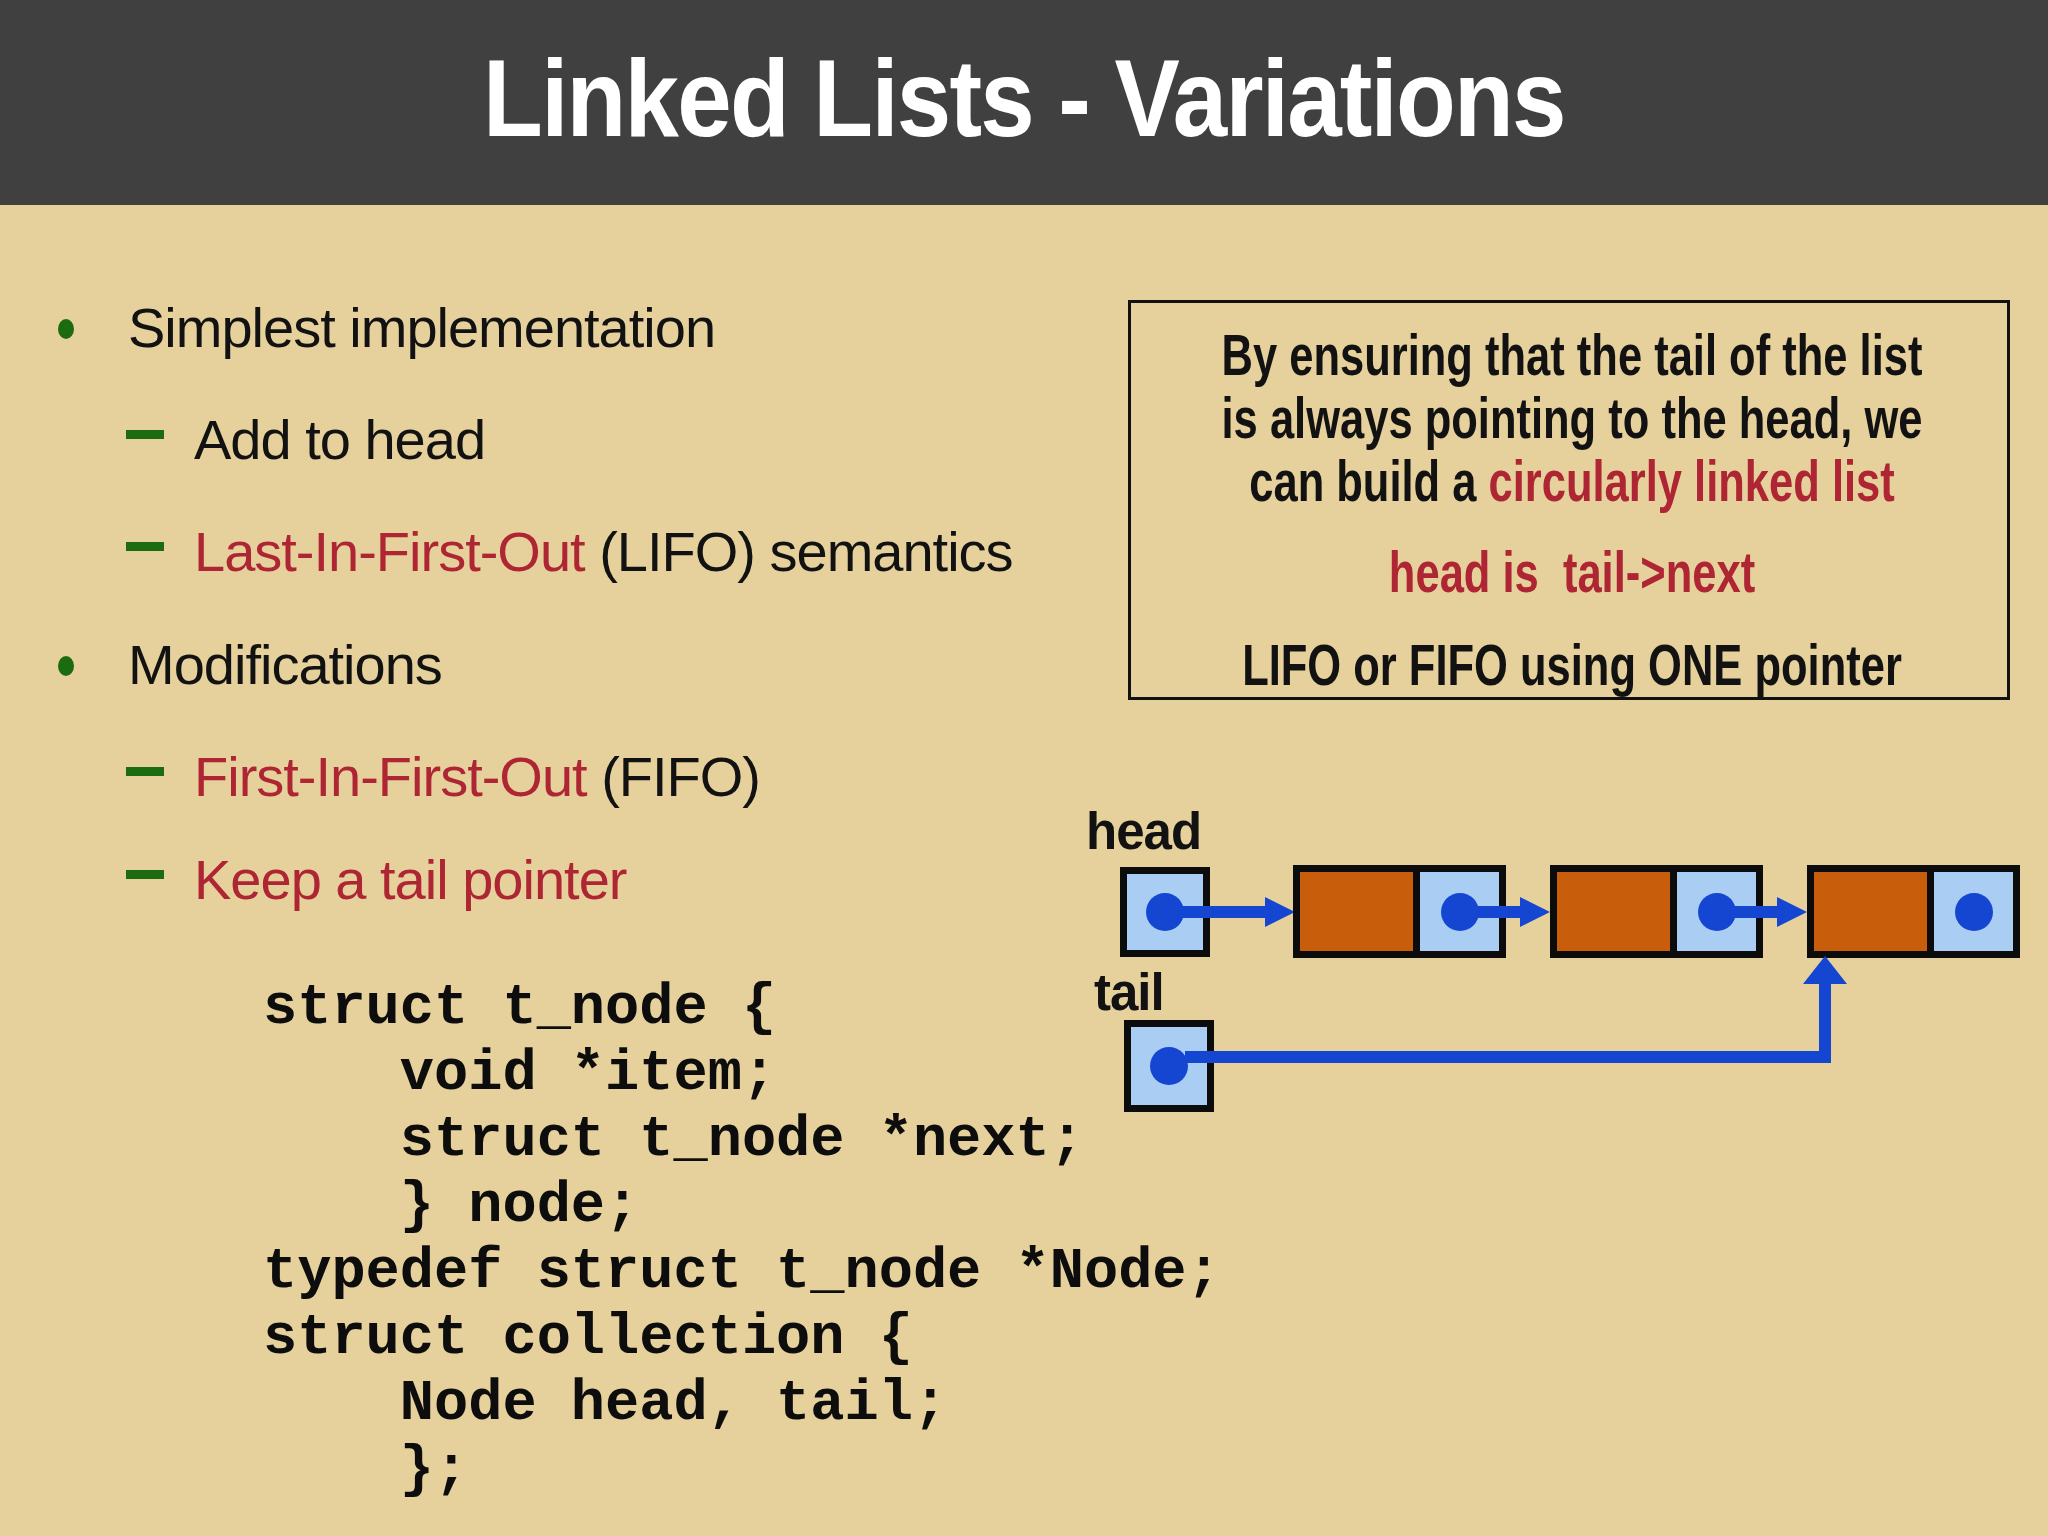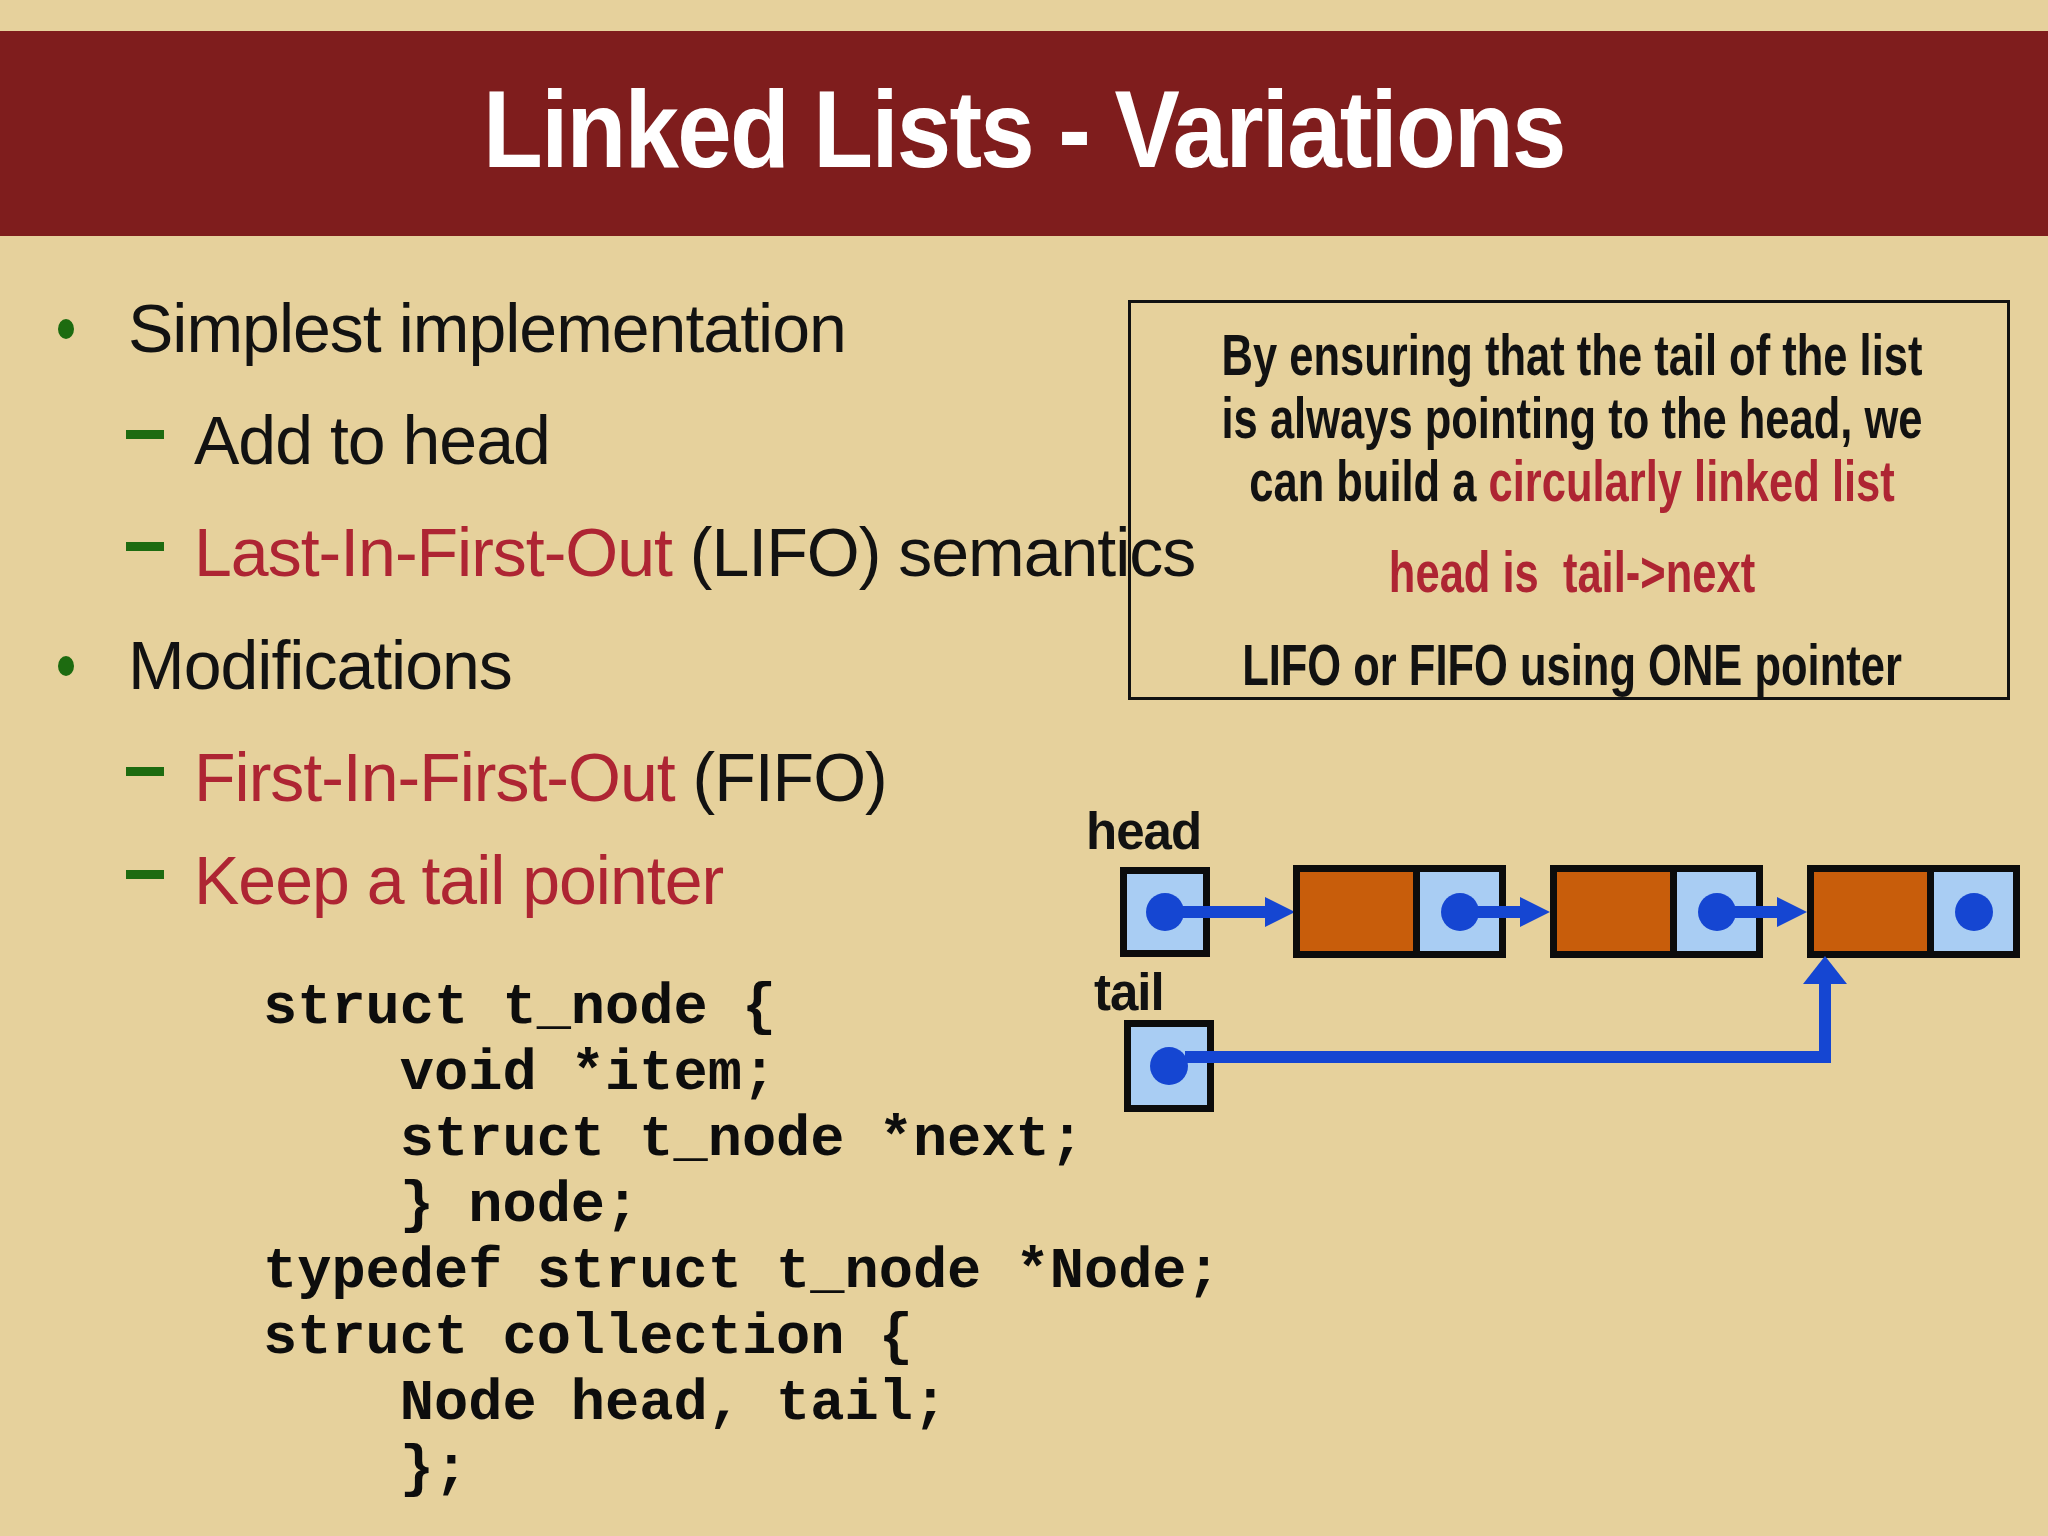--- a/index.html
+++ b/index.html
@@ -1,26 +1,26 @@
 <!DOCTYPE html>
 <html><head>
 <meta charset="utf-8">
 <style>
   * { margin:0; padding:0; box-sizing:border-box; }
   html,body { width:2048px; height:1536px; }
   body { font-family:"Liberation Sans", sans-serif; }
   .slide { position:relative; width:2048px; height:1536px; background:#e6d19c; overflow:hidden; }
 
   
-  .titlebar { position:absolute; left:0; top:0; width:2048px; height:205px; background:#7f1d1d;margin-top:31px; }
+  .titlebar { position:absolute; left:0; top:0; width:2048px; height:205px; background:#404040; }
   .title-scale { position:absolute; left:0; top:0; width:2301px; transform:scaleX(0.89); transform-origin:top left; text-align:center; }
   .title-scale h1 { font-size:110px; font-weight:bold; color:#ffffff; line-height:195px; letter-spacing:-2px; }
 
   
-  .b-row { position:absolute; display:flex; align-items:flex-start; font-size:68px; line-height:64px; color:#121212; letter-spacing:-1px; white-space:nowrap; }
+  .b-row { position:absolute; display:flex; align-items:flex-start; font-size:56px; line-height:64px; color:#121212; letter-spacing:-1px; white-space:nowrap; }
   .b-row.main { left:58px; }
   .b-row.sub  { left:126px; }
   .dot { width:16px; height:20px; border-radius:50%; background:#1d6b10; margin-top:23px; margin-right:54px; flex:none; }
   .dash { width:38px; height:9px; background:#1d6b10; margin-top:22px; margin-right:30px; flex:none; }
   .red { color:#ae2533; }
 
   
   .code { position:absolute; left:263px; top:955px; font-family:"Liberation Mono", monospace; font-weight:bold; font-size:57px; line-height:66px; color:#0d0d0d;margin-top:20px; }
   .code-line { white-space:pre; }
 

